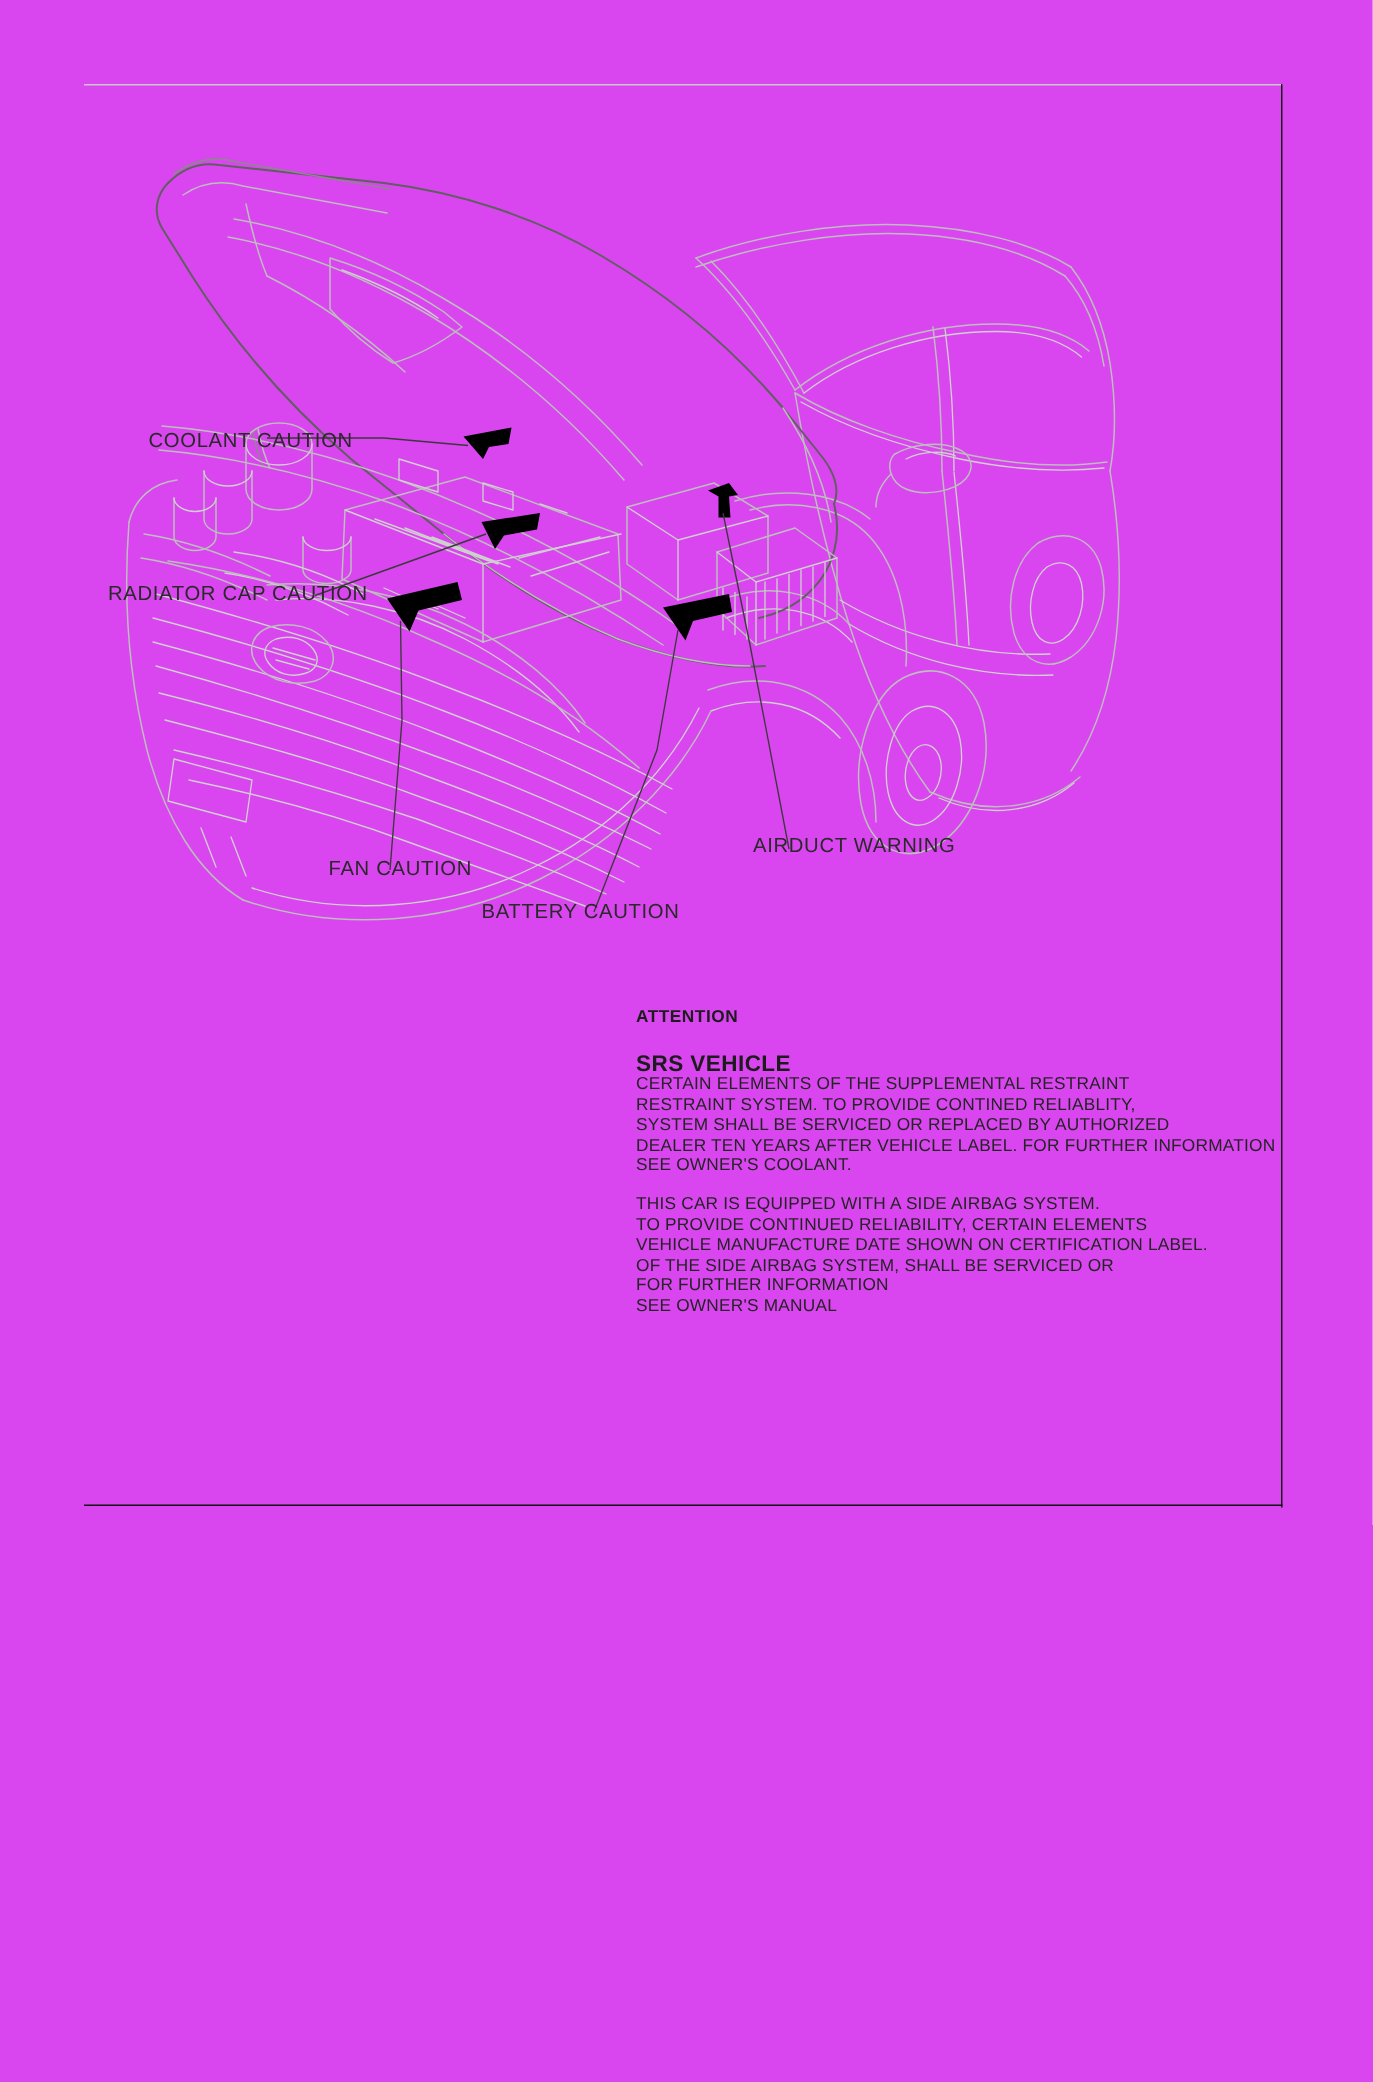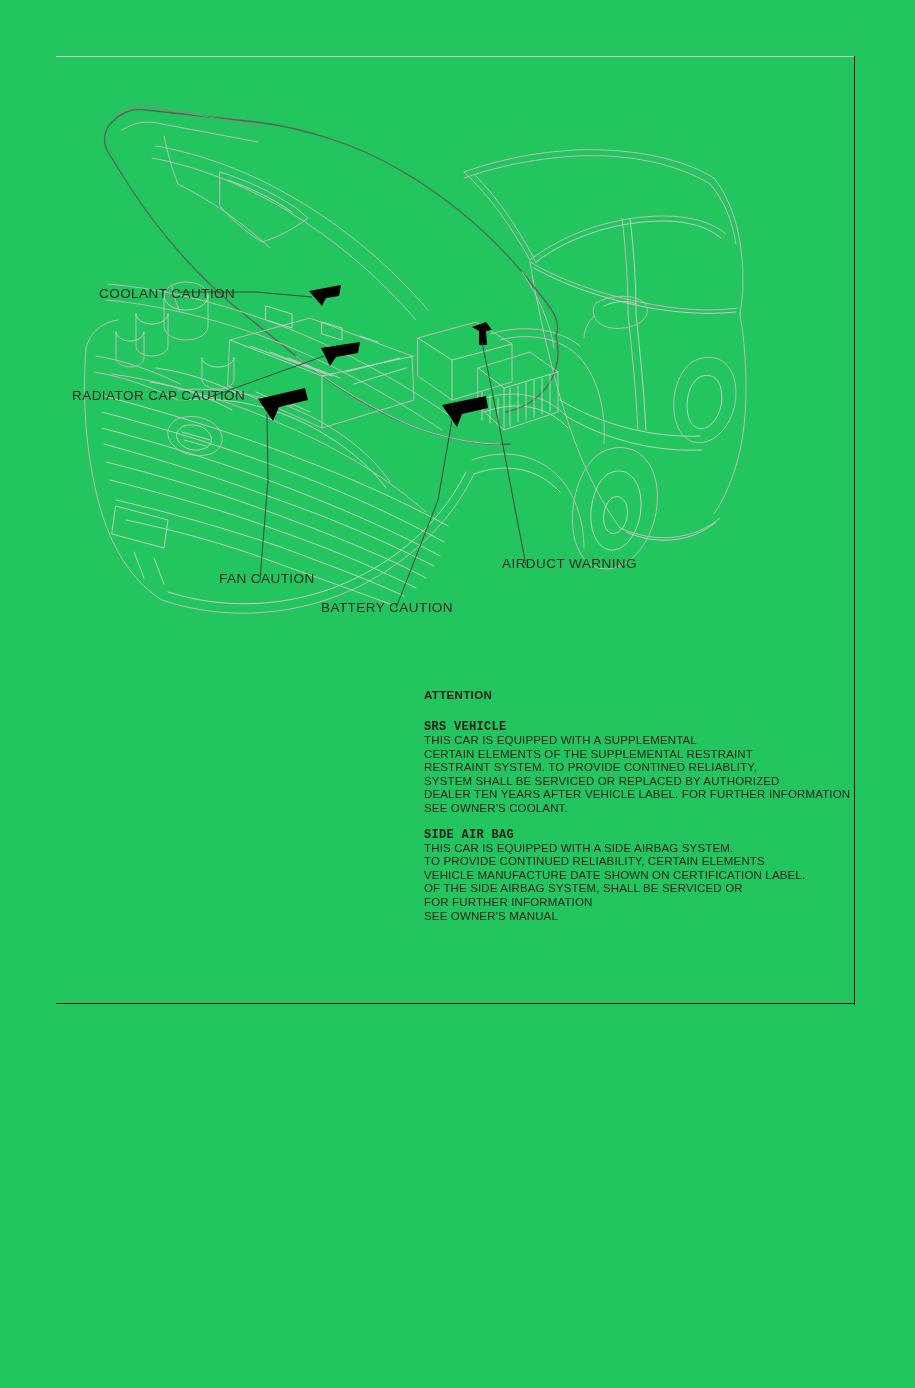--- a/index.html
+++ b/index.html
@@ -12,21 +12,21 @@
     height: 1388px;
     position: relative;
     font-family: "Liberation Sans", sans-serif;
     overflow: hidden;
   }
   .page {
     position: absolute;
     left: 0; top: 0;
     width: 915px;
     height: 1388px;
-    background: #22c55e;
+    background: #d946ef;
   }
   
   .rule-top {
     position: absolute;
     left: 56px; top: 56px;
     width: 799px; height: 0;
     border-top: 1px solid #c9c9c9;
   }
   .rule-right {
     position: absolute;
@@ -64,32 +64,31 @@
   #callout-battery      { left: 321px; top: 600px; }
   #callout-airduct      { left: 463px; top: 556px; margin-left: 39px; }
 
   
   .attention-block {
     position: absolute;
     left: 424px;
     top: 671px;
     width: 420px;
     color: #1c1c1c;
-    margin-top: 17px;
   }
   .att-heading {
     font-family: "Liberation Sans", sans-serif;
     font-size: 11.5px;
     font-weight: bold;
     letter-spacing: 0.35px;
     line-height: 14px;
   }
   .att-sub {
-    font-family: Liberation Mono, monospace;
-    font-size: 12px;
+    font-family: Liberation Sans, sans-serif;
+    font-size: 15px;
     font-weight: bold;
     letter-spacing: 0.3px;
     line-height: 14px;
   }
   .att-body {
     font-family: "Liberation Sans", sans-serif;
     font-size: 11.5px;
     font-weight: normal;
     letter-spacing: 0.15px;
     line-height: 13.6px;
@@ -321,33 +320,31 @@
 
   <div class="attention-block">
 
     <div class="att-heading">ATTENTION</div>
 
     <div class="spacer-lg"></div>
 
     <div>
       <div class="att-sub">SRS VEHICLE</div>
       <div class="att-body">
-        <div>THIS CAR IS EQUIPPED WITH A SUPPLEMENTAL</div>
         <div>CERTAIN ELEMENTS OF THE SUPPLEMENTAL RESTRAINT</div>
         <div>RESTRAINT SYSTEM. TO PROVIDE CONTINED RELIABLITY,</div>
         <div>SYSTEM SHALL BE SERVICED OR REPLACED BY AUTHORIZED</div>
         <div>DEALER TEN YEARS AFTER VEHICLE LABEL. FOR FURTHER INFORMATION</div>
         <div>SEE OWNER'S COOLANT.</div>
       </div>
     </div>
 
     <div class="spacer-sm"></div>
 
     <div>
-      <div class="att-sub">SIDE AIR BAG</div>
       <div class="att-body">
         <div>THIS CAR IS EQUIPPED WITH A SIDE AIRBAG SYSTEM.</div>
         <div>TO PROVIDE CONTINUED RELIABILITY, CERTAIN ELEMENTS</div>
         <div>VEHICLE MANUFACTURE DATE SHOWN ON CERTIFICATION LABEL.</div>
         <div>OF THE SIDE AIRBAG SYSTEM, SHALL BE SERVICED OR</div>
         <div>FOR FURTHER INFORMATION</div>
         <div>SEE OWNER'S MANUAL</div>
       </div>
     </div>
 

